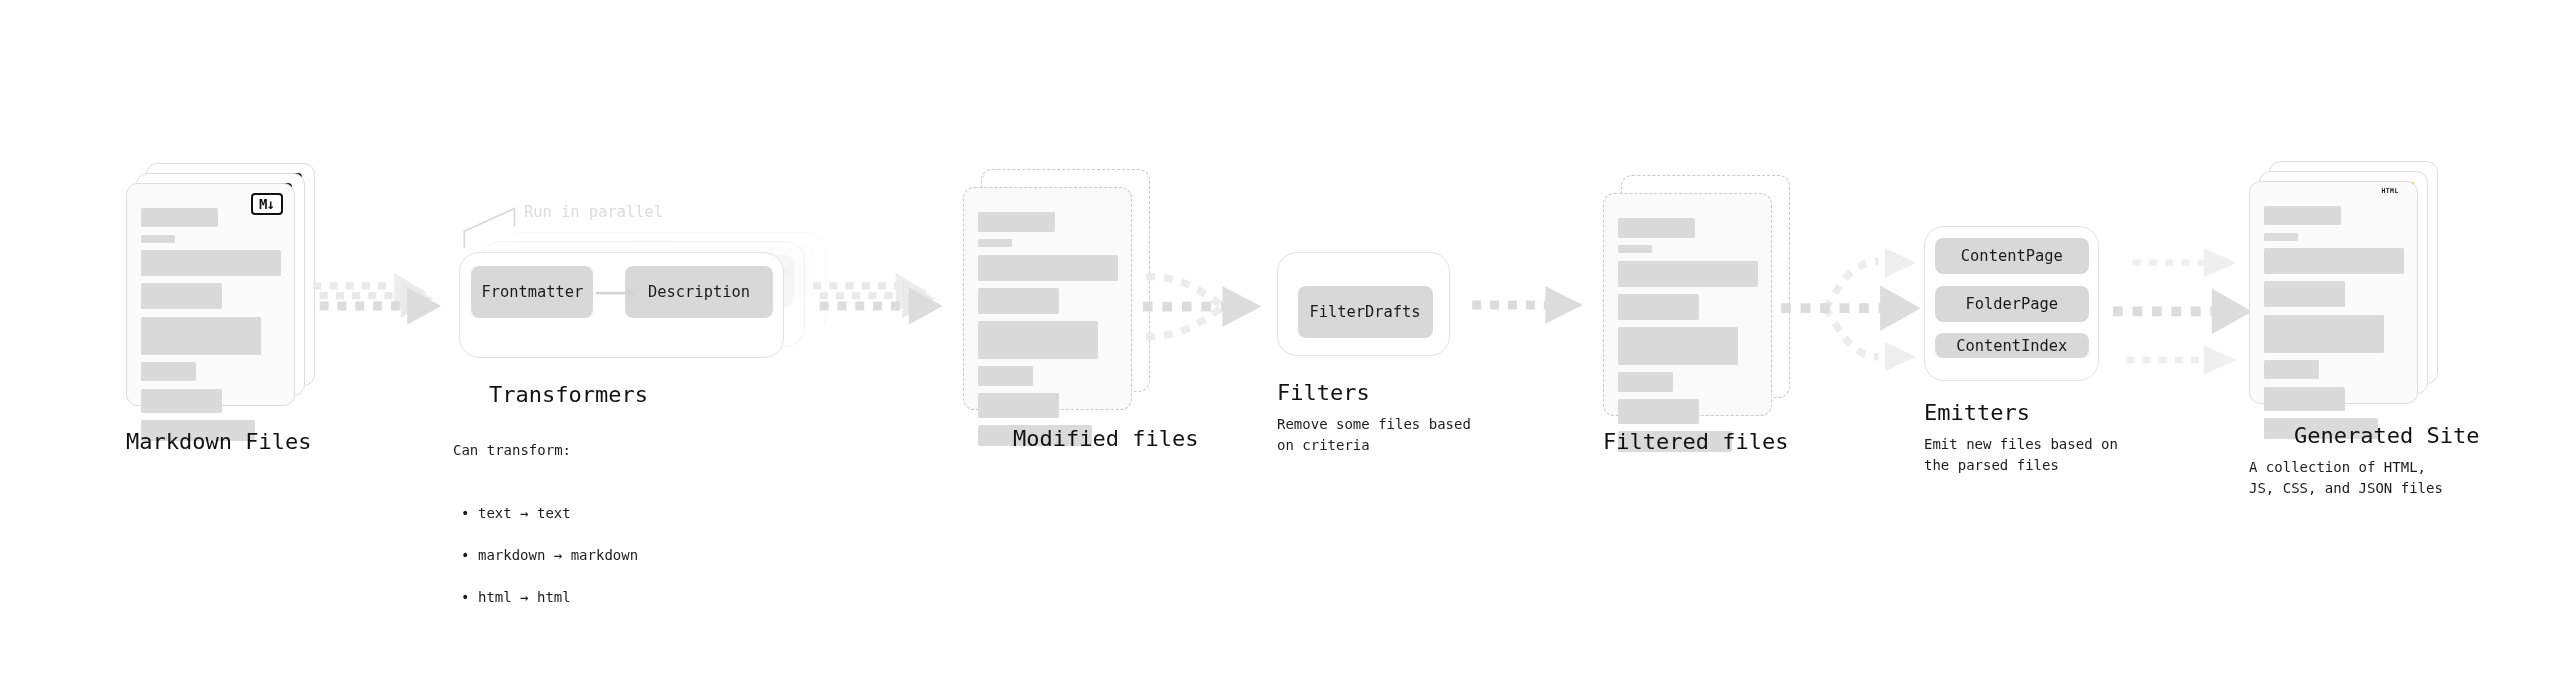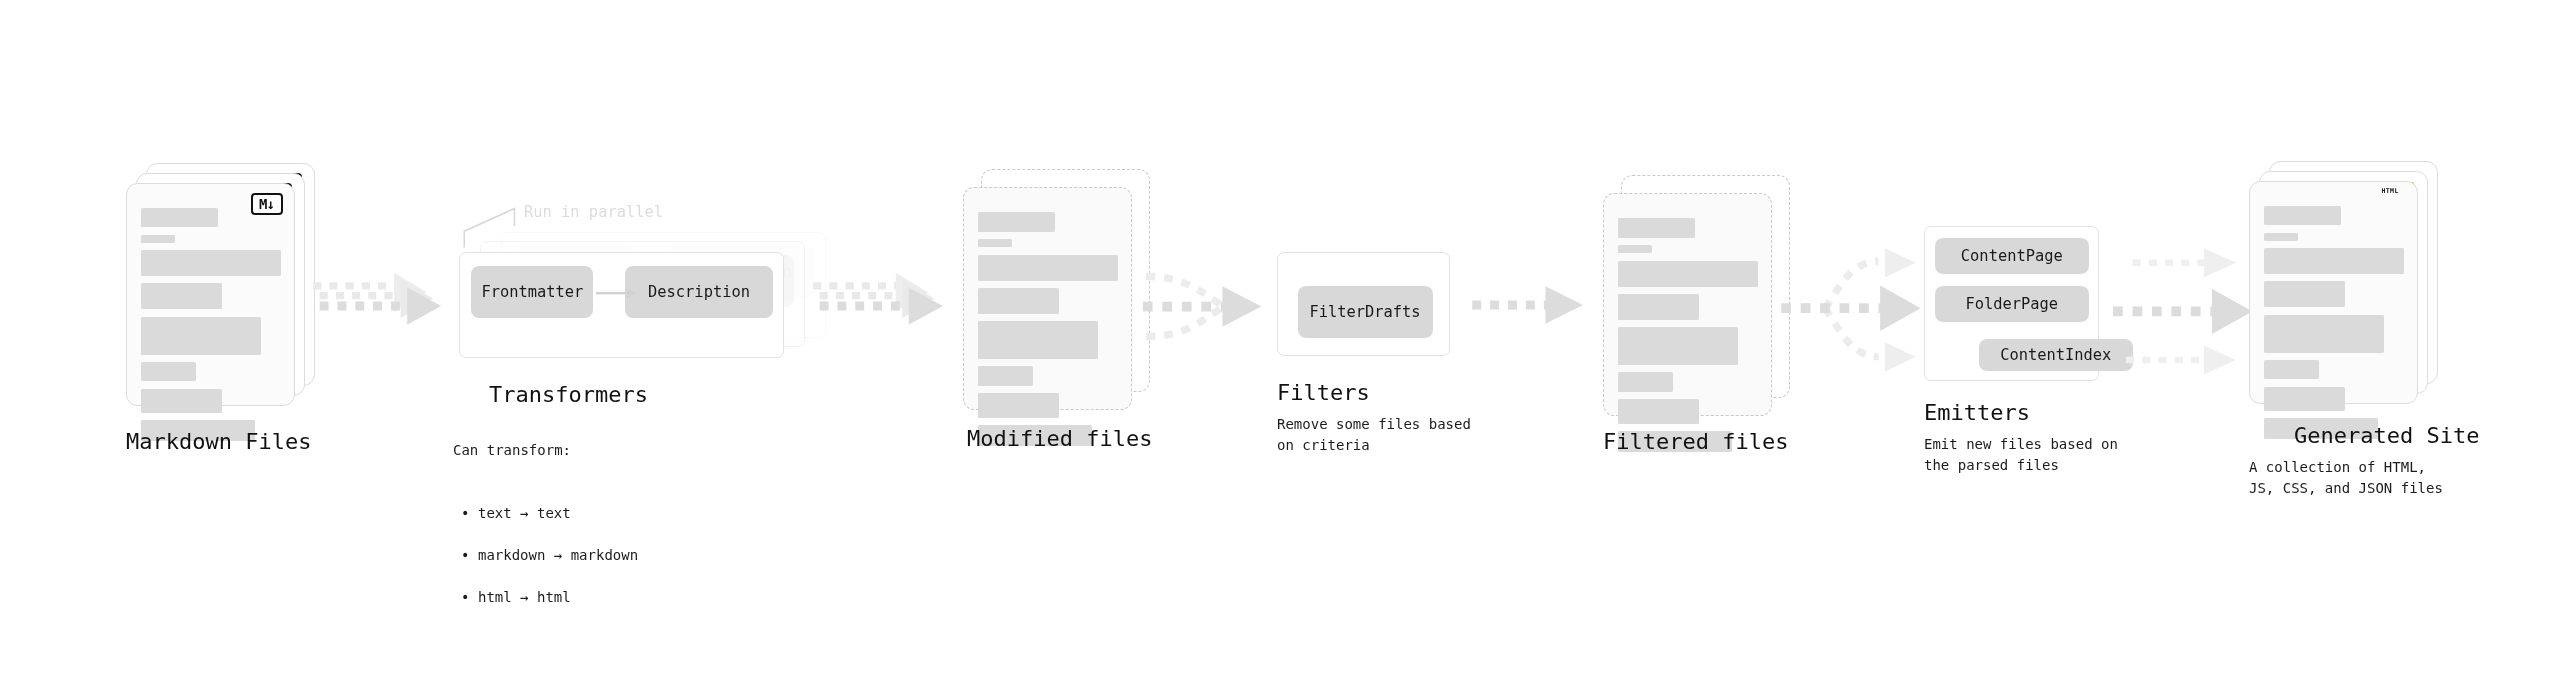--- a/index.html
+++ b/index.html
@@ -74,21 +74,21 @@
     width: 28px; height: 10.6px;
     display: flex; flex-direction: column; align-items: center;
   }
   .css-word { font-size: 5.7px; font-weight: bold; color: #111; line-height: 6.5px; }
   .css-rule { width: 28px; height: 3.3px; background: #264de4; }
 
   
   .node-box {
     position: absolute;
     border: 1.6px solid #e2e2e2;
-    border-radius: 7px;
+    border-radius: 20px;
     background: #ffffff;
   }
   .node-box.faded { opacity: .45; }
   .node-box.faded2 { opacity: .22; }
   .pill {
     position: absolute;
     background: #d8d8d8;
     border-radius: 8.1px;
     display: flex; align-items: center; justify-content: center;
     color: #1a1a1a;
@@ -224,21 +224,21 @@
         <div class="bar" style="width:34px;height:8.1px;"></div>
         <div class="bar" style="width:140px;height:26px;"></div>
         <div class="bar" style="width:81px;height:26px;"></div>
         <div class="bar" style="width:120px;height:38px;"></div>
         <div class="bar" style="width:55px;height:19.5px;"></div>
         <div class="bar" style="width:81px;height:24.4px;"></div>
         <div class="bar" style="width:114px;height:21px;"></div>
       </div>
     </div>
   </div>
-  <div class="title" style="left:967px; top:426px;">Modified files</div>
+  <div class="title" style="left:1013px; top:426px;">Modified files</div>
 
   <svg class="arrow-svg" style="left:1138px; top:260px; width:138px; height:106px;" viewBox="0 0 170 130" width="138" height="106">
     <g stroke="#ececec" stroke-width="9" stroke-dasharray="11 11" fill="none">
       <path d="M 10 20 C 60 20, 78 40, 104 56"></path>
       <path d="M 10 94 C 60 94, 78 74, 104 58"></path>
     </g>
     <line x1="6" y1="57" x2="112" y2="57" stroke="#dcdcdc" stroke-width="12" stroke-dasharray="12 12" fill="none"></line>
     <polygon points="104,32 152,57 104,82" fill="#dcdcdc"></polygon>
   </svg>
 
@@ -278,21 +278,21 @@
     </g>
     <polygon points="128,20 166,38 128,56" fill="#eeeeee"></polygon>
     <polygon points="128,136 166,154 128,172" fill="#eeeeee"></polygon>
     <line x1="0" y1="94" x2="124" y2="94" stroke="#dcdcdc" stroke-width="12" stroke-dasharray="12 12" fill="none"></line>
     <polygon points="122,66 172,94 122,122" fill="#dcdcdc"></polygon>
   </svg>
 
   <div class="node-box" style="left:1924px; top:226px; width:175px; height:155px;">
     <div class="pill" style="left:9.8px; top:10.6px; width:154px; height:36px;">ContentPage</div>
     <div class="pill" style="left:9.8px; top:59px; width:154px; height:36px;">FolderPage</div>
-    <div class="pill" style="left:9.8px; top:112px; width:154px; height:32px;margin-left:44px;">ContentIndex</div>
+    <div class="pill" style="left:9.8px; top:106px; width:154px; height:25px;">ContentIndex</div>
   </div>
   <div class="title" style="left:1924px; top:400px;">Emitters</div>
   <div class="caption" style="left:1924px; top:434px; width:268px;">Emit new files based on
 the parsed files</div>
 
   <svg class="arrow-svg" style="left:2113px; top:236px; width:146px; height:154px;" viewBox="0 0 180 190" width="146" height="154">
     <g stroke="#efefef" stroke-width="8" stroke-dasharray="10 10" fill="none">
       <line x1="24" y1="33" x2="116" y2="33"></line>
       <line x1="16" y1="153" x2="116" y2="153"></line>
     </g>

